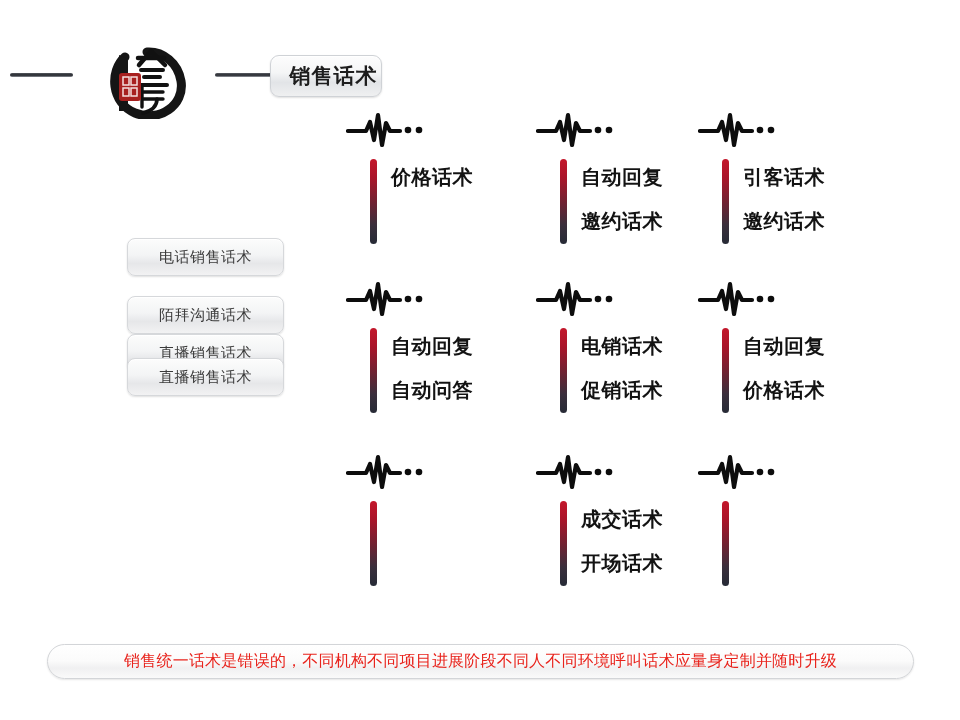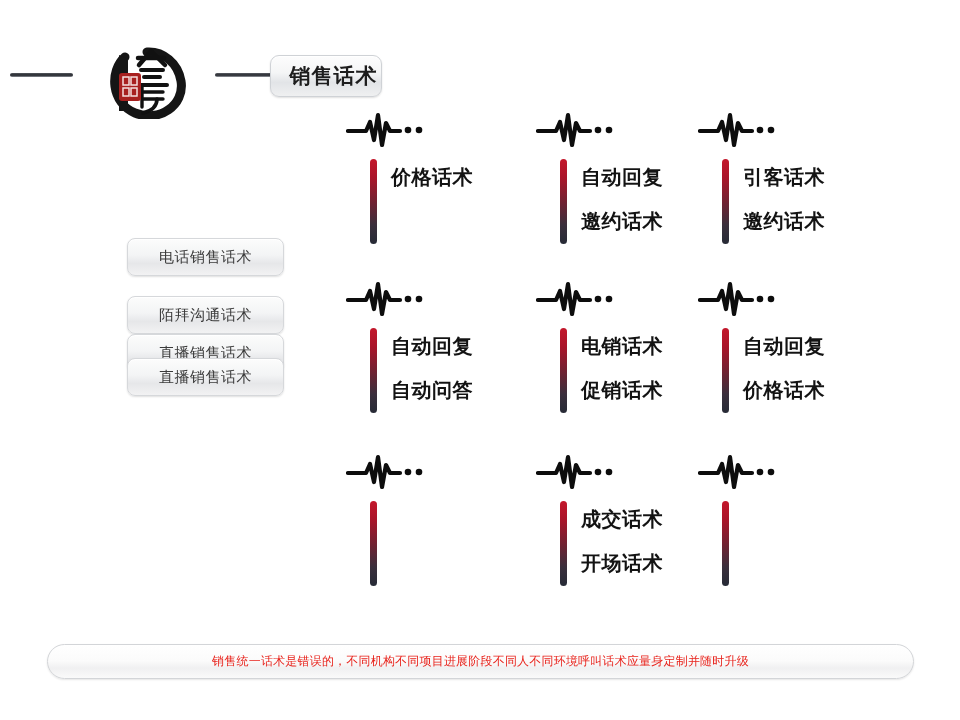--- a/index.html
+++ b/index.html
@@ -150,21 +150,21 @@
     box-sizing: border-box;
     border: 1px solid #d3d5d8;
     border-radius: 18px;
     background: linear-gradient(180deg, #ffffff 0%, #fbfbfb 48%, #f0f0f1 70%, #fafafa 100%);
     box-shadow: 0 1px 2px rgba(0,0,0,.10), inset 0 1px 0 #ffffff;
     display: flex;
     align-items: center;
     justify-content: center;
   }
   .banner .banner-text {
-    font-size: 12px;
+    font-size: 16px;
     font-weight: 400;
     color: #e8231c;
     letter-spacing: .2px;
     white-space: nowrap;
   }
 </style>
 </head>
 <body>
 
 <div class="stage">

